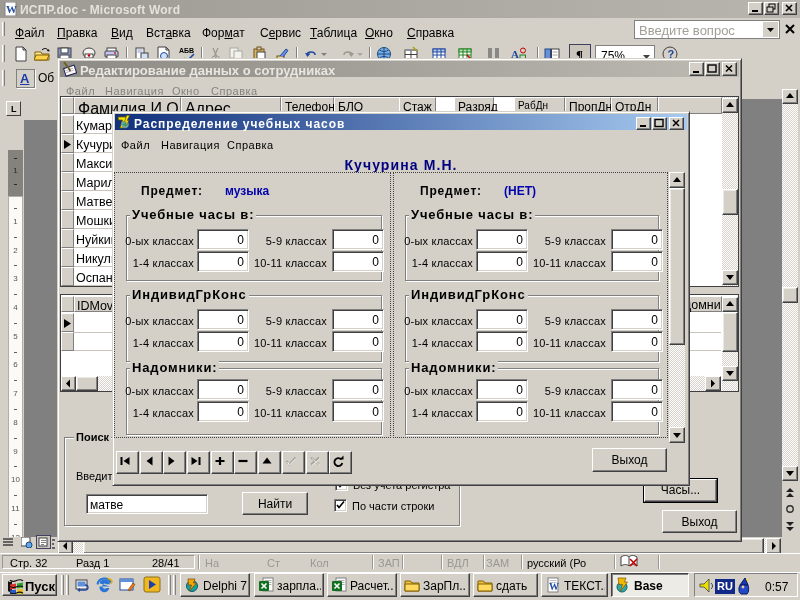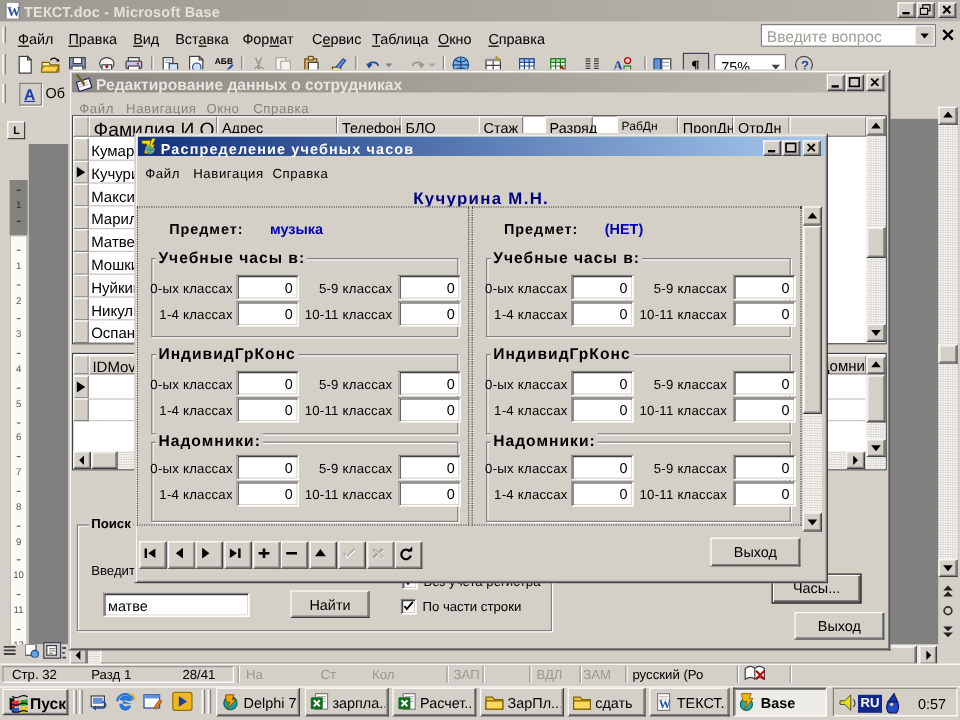--- a/index.html
+++ b/index.html
@@ -22,21 +22,21 @@
 
 <div class="abs" style="left:24px;top:99px;width:758px;height:438px;background:#808080;"></div>
 
 <div class="abs" style="left:0;top:0;width:800px;height:18px;background:linear-gradient(90deg,#9c9a92 0%,#b8b5ae 100%);"></div>
 <div class="abs" style="left:3px;top:2px;width:14px;height:14px;">
 <svg width="14" height="14">
       <rect x="2" y="0" width="11" height="14" fill="#fff" stroke="#808080" stroke-width="1"></rect>
       <text x="3" y="11" font-size="11" font-weight="bold" fill="#2a50a0" font-family="Liberation Serif">W</text>
     </svg>
 </div>
-<div class="abs" style="left:20px;top:3px;font-size:12px;font-weight:bold;color:#e4e2dc;letter-spacing:0.2px;">ТЕКСТ.doc - Microsoft Base</div>
+<div class="abs" style="left:20px;top:3px;font-size:12px;font-weight:bold;color:#e4e2dc;letter-spacing:0.2px;">ИСПР.doc - Microsoft Word</div>
 <div class="abs titlebtn" style="left:748px;top:2px;width:15px;height:13px;">
     <span style="position:absolute;left:3px;bottom:2px;width:6px;height:2px;background:#000;"></span>
   </div>
 <div class="abs titlebtn" style="left:764px;top:2px;width:15px;height:13px;"><svg width="13" height="11">
       <rect x="4" y="1" width="6" height="5" fill="none" stroke="#000"></rect>
       <rect x="2" y="4" width="6" height="5" fill="#d4d0c8" stroke="#000"></rect>
     </svg></div>
 <div class="abs titlebtn" style="left:782px;top:2px;width:15px;height:13px;"><svg width="13" height="11">
       <path d="M3 2 L9 8 M9 2 L3 8" stroke="#000" stroke-width="1.6"></path>
     </svg></div>
@@ -337,21 +337,21 @@
 <span class="abs" style="left:211px;top:85px;font-size:11px;letter-spacing:0.5px;color:#86847e;">Справка</span>
 
 <div class="abs" style="left:60px;top:96px;width:679px;height:191px;background:#fff;border:1px solid #404040;"></div>
 <div class="abs" style="left:61px;top:97px;width:13px;height:17px;background:#d4d0c8;border:1px solid;border-color:#fff #808080 #808080 #fff;">
     <span style="position:absolute;left:3px;top:2px;font-size:12px;white-space:nowrap;"></span>
   </div>
 <div class="abs" style="left:74px;top:97px;width:107px;height:17px;background:#d4d0c8;border:1px solid;border-color:#fff #808080 #808080 #fff;">
     <span style="position:absolute;left:3px;top:2px;font-size:16px;white-space:nowrap;">Фамилия И.О</span>
   </div>
 <div class="abs" style="left:181px;top:97px;width:100px;height:17px;background:#d4d0c8;border:1px solid;border-color:#fff #808080 #808080 #fff;">
-    <span style="position:absolute;left:3px;top:2px;font-size:12px;white-space:nowrap;">Адрес</span>
+    <span style="position:absolute;left:3px;top:2px;font-size:16px;white-space:nowrap;">Адрес</span>
   </div>
 <div class="abs" style="left:281px;top:97px;width:53px;height:17px;background:#d4d0c8;border:1px solid;border-color:#fff #808080 #808080 #fff;">
     <span style="position:absolute;left:3px;top:2px;font-size:12px;white-space:nowrap;">Телефон</span>
   </div>
 <div class="abs" style="left:334px;top:97px;width:88px;height:17px;background:#d4d0c8;border:1px solid;border-color:#fff #808080 #808080 #fff;">
     <span style="position:absolute;left:3px;top:2px;font-size:12px;white-space:nowrap;">БЛО</span>
   </div>
 <div class="abs" style="left:399px;top:97px;width:37px;height:17px;background:#d4d0c8;border:1px solid;border-color:#fff #808080 #808080 #fff;">
     <span style="position:absolute;left:3px;top:2px;font-size:12px;white-space:nowrap;">Стаж</span>
   </div>

